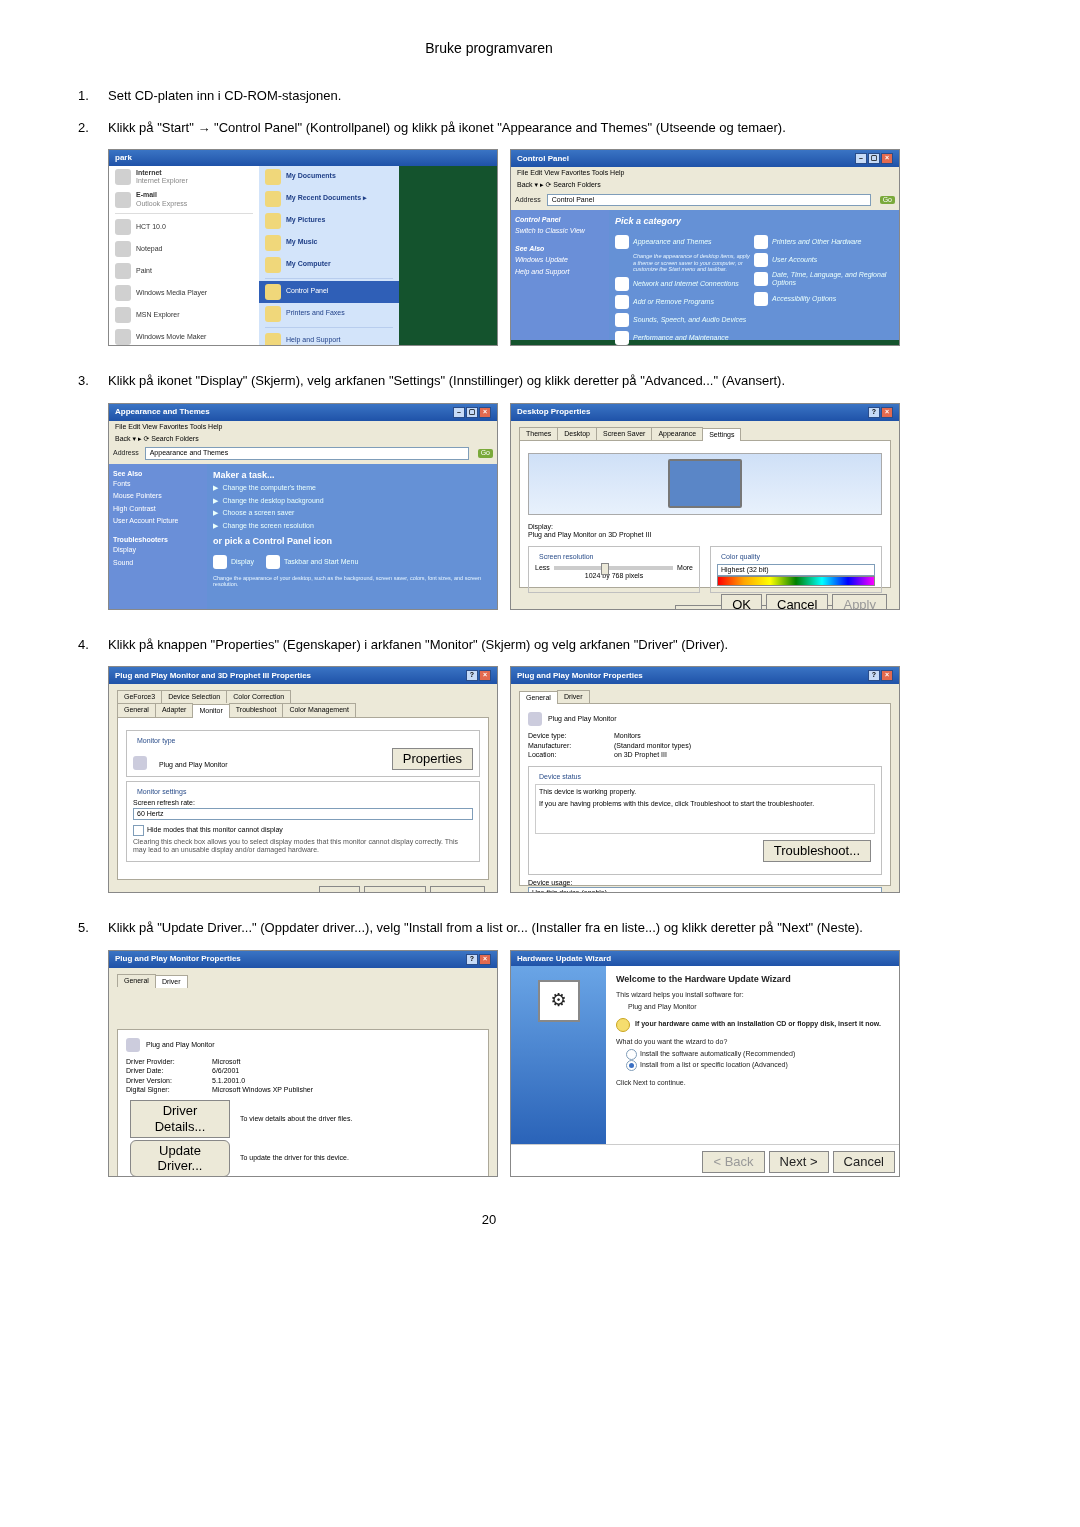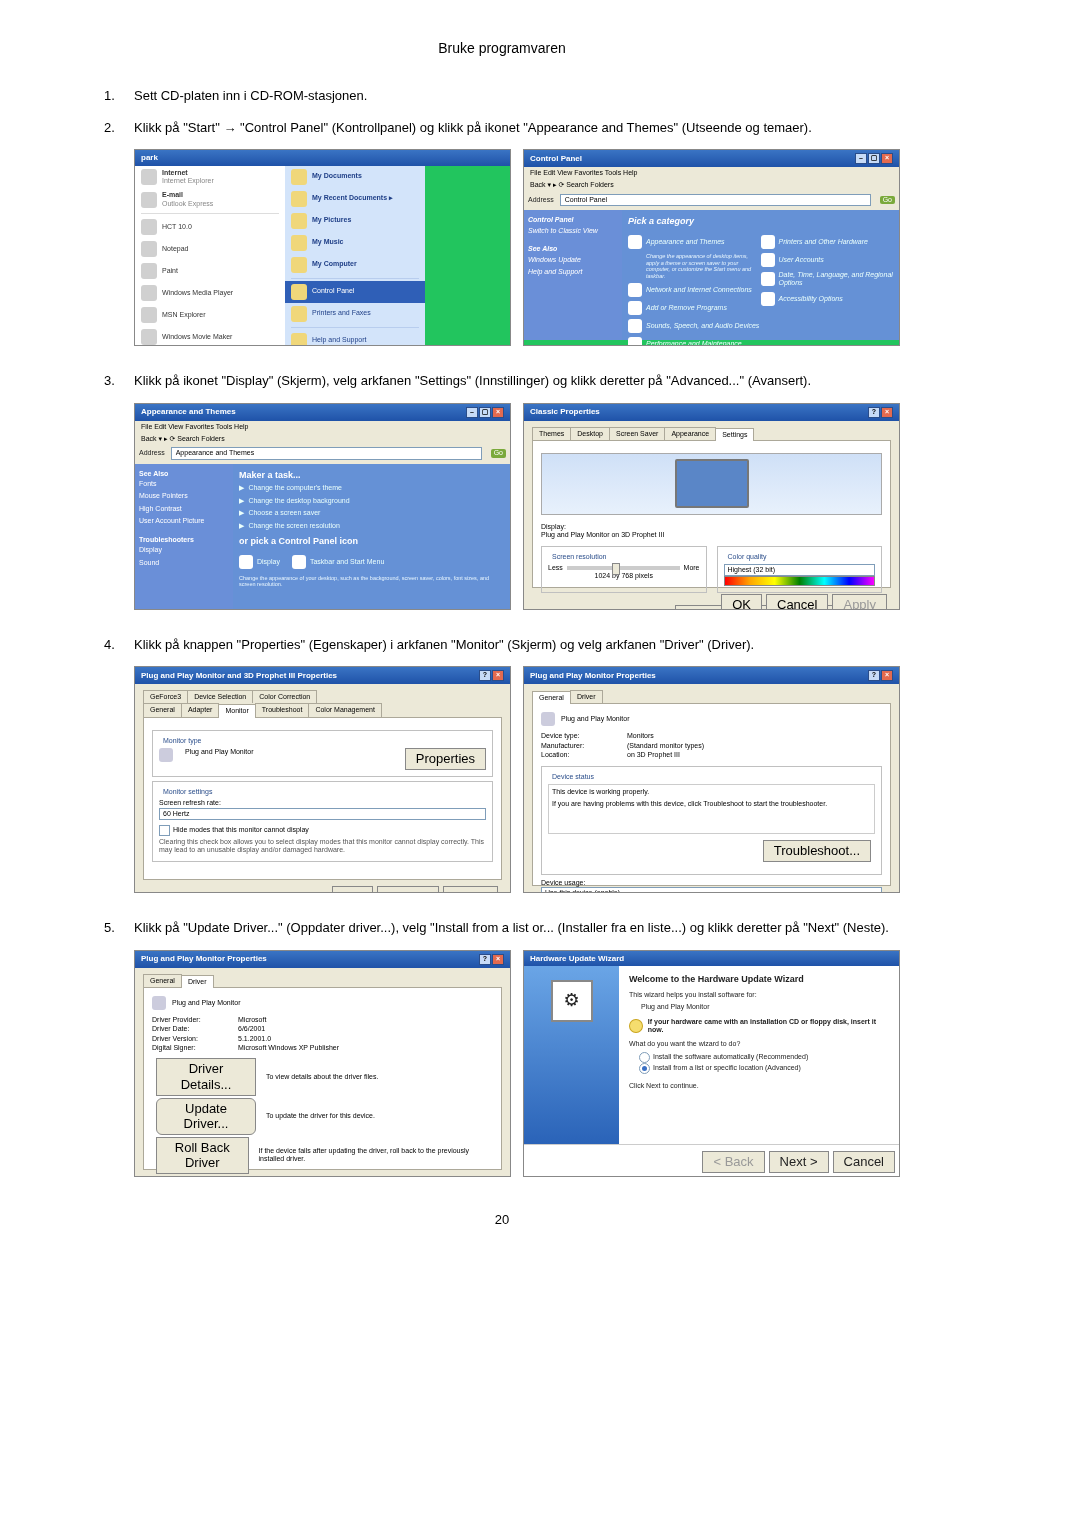--- a/index.html
+++ b/index.html
@@ -1,23 +1,23 @@
 <!DOCTYPE html>
 <html><head>
 <meta charset="utf-8">
 <style>
   body{margin:0;background:#fff;font-family:Arial,Helvetica,sans-serif;color:#000;font-size:13px;}
-  .page{width:1080px;margin:0 auto;padding:40px 180px 60px 104px;box-sizing:border-box;}
+  .page{width:1080px;margin:0 auto;padding:40px 180px 60px 78px;box-sizing:border-box;}
   .section-title{text-align:center;font-size:14px;margin-bottom:30px;}
   ol.steps{list-style:none;padding:0;margin:0;}
   ol.steps>li{display:flex;margin:0 0 12px 0;line-height:1.5;text-align:justify;}
   ol.steps .num{width:30px;flex:0 0 30px;}
   ol.steps .txt{flex:1;}
   .figrow{display:flex;gap:12px;margin:10px 0 25px 30px;}
-  .fig{flex:1;border:1px solid #888;font-size:7px;line-height:1.2;color:#222;background:#22c55e;position:relative;overflow:hidden;}
+  .fig{flex:1;border:1px solid #888;font-size:7px;line-height:1.2;color:#222;background:#14532d;position:relative;overflow:hidden;}
   .tb{background:linear-gradient(#3a74c4,#1f52a8);color:#fff;font-weight:bold;padding:3px 6px;font-size:8px;display:flex;justify-content:space-between;align-items:center;}
   .winbtns span{display:inline-block;width:10px;height:9px;border:1px solid #2a4d8a;background:#c7dbf7;margin-left:1px;font-size:7px;text-align:center;line-height:8px;color:#000;}
   .winbtns span.close{background:#e36a4f;color:#fff;}
   .menubar{background:#ece9d8;padding:2px 6px;color:#000;}
   .toolbar{background:#ece9d8;padding:2px 6px;color:#000;}
   .addr{background:#fff;border:1px solid #7f9db9;margin:2px 6px;padding:1px 4px;color:#000;}
   .greygo{display:inline-block;background:#7aa93a;color:#fff;border-radius:2px;padding:0 3px;margin-left:3px;}
   .dlg-body{background:#ece9d8;padding:6px 8px 8px 8px;color:#000;}
   .tabs{display:flex;font-size:7px;}
   .tab{border:1px solid #aca899;border-bottom:none;padding:2px 6px;background:#ece9d8;margin-right:-1px;}
@@ -265,21 +265,21 @@
                 <span>Taskbar and Start Menu</span>
               </div>
         </div>
         <div style="font-size:5.5px;color:#e8f6ff;margin-top:2px;">Change the appearance of your desktop, such as the background, screen saver, colors, font sizes, and screen resolution.</div>
       </div>
     </div>
   </div>
 
   <div class="fig" style="height:205px;">
     <div class="tb">
-          <span>Classic Properties</span>
+          <span>Desktop Properties</span>
           <span class="winbtns"><span style="background:#c7dbf7;">?</span><span class="close">×</span></span>
         </div>
     <div class="dlg-body" style="height:178px;">
       <div class="tabs">
         <div class="tab">Themes</div>
         <div class="tab">Desktop</div>
         <div class="tab">Screen Saver</div>
         <div class="tab">Appearance</div>
         <div class="tab active">Settings</div>
       </div>
@@ -337,21 +337,21 @@
       <div class="tabs">
         <div class="tab">General</div>
         <div class="tab">Adapter</div>
         <div class="tab active">Monitor</div>
         <div class="tab">Troubleshoot</div>
         <div class="tab">Color Management</div>
       </div>
       <div class="tabpanel" style="height:145px;">
         <div class="group">
           <div class="grouptitle">Monitor type</div>
-          <div style="display:flex;align-items:flex-start;gap:12px;">
+          <div style="display:flex;align-items:flex-end;gap:12px;">
                 <span class="cp-ic" style="background:#ccd;"></span>
                 <span>Plug and Play Monitor</span>
                 <span style="flex:1;"></span>
                 <span class="btn">Properties</span>
               </div>
         </div>
         <div class="group">
           <div class="grouptitle">Monitor settings</div>
           <div>Screen refresh rate:</div>
           <div class="sel">60 Hertz</div>
@@ -418,21 +418,21 @@
   <div class="fig" style="height:225px;">
     <div class="tb">
           <span>Plug and Play Monitor Properties</span>
           <span class="winbtns"><span>?</span><span class="close">×</span></span>
         </div>
     <div class="dlg-body" style="height:198px;">
       <div class="tabs">
         <div class="tab">General</div>
         <div class="tab active">Driver</div>
       </div>
-      <div class="tabpanel" style="height:165px;">
+      <div class="tabpanel" style="height:165px;margin-top:42px;">
         <div style="display:flex;align-items:center;gap:6px;margin-bottom:6px;">
               <span class="cp-ic" style="background:#ccd;"></span>
               <span>Plug and Play Monitor</span>
             </div>
         <div class="kvrow">
               <span class="k">Driver Provider:</span>
               <span>Microsoft</span>
             </div>
         <div class="kvrow">
               <span class="k">Driver Date:</span>

